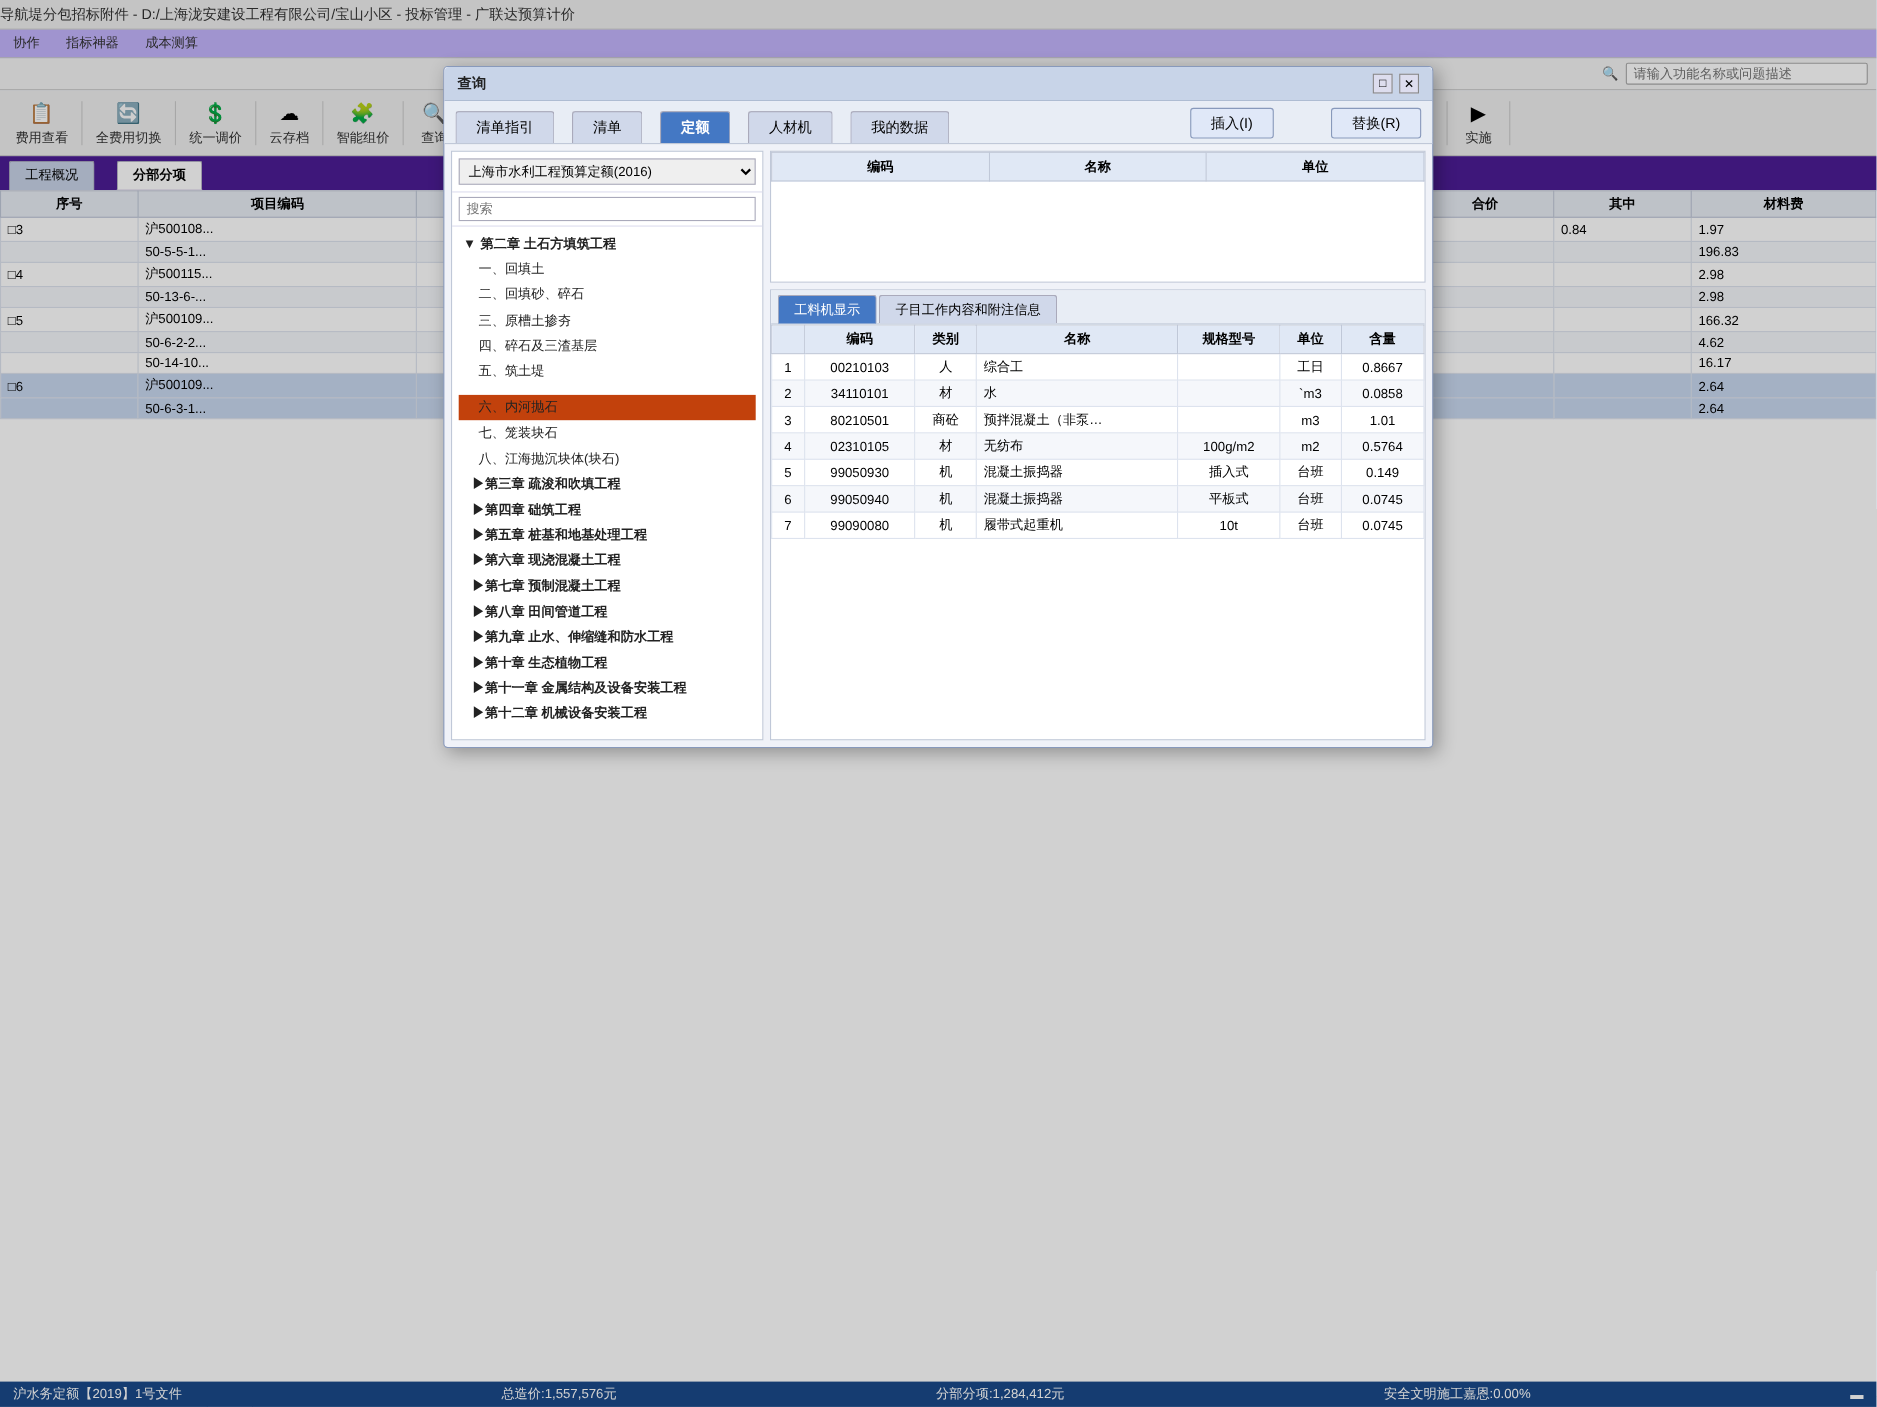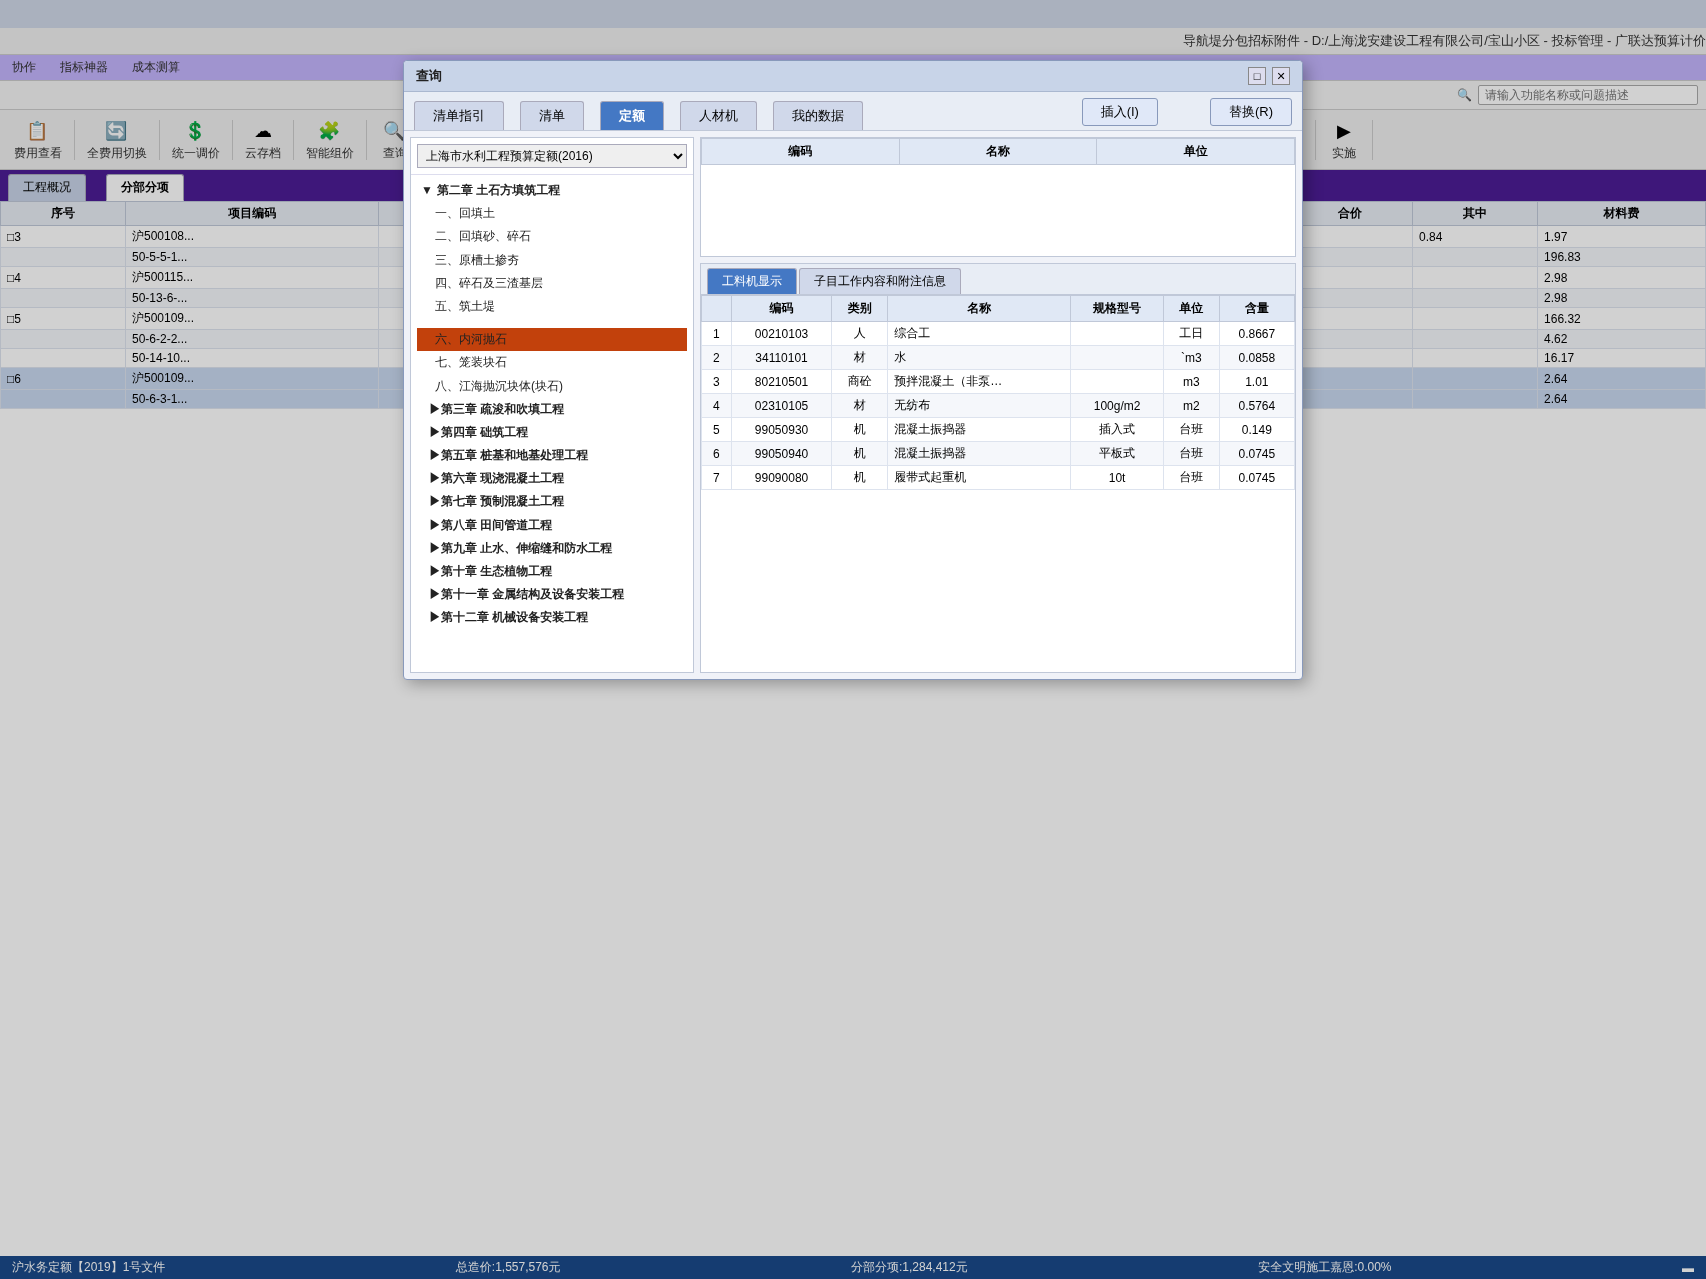--- a/index.html
+++ b/index.html
@@ -9,26 +9,25 @@
       background: #d0d8e8;
       width: 1706px;
       height: 1279px;
       overflow: hidden;
       position: relative;
     }
 
     
     .title-bar {
       background: #f0f0f0;
-      text-align: right;
+      text-align: left;
       padding: 4px 0;
       font-size: 13px;
       color: #333;
       border-bottom: 1px solid #ccc;
-      margin-top: 28px;
     }
 
     
     .menu-bar {
       background: #c4b5fd;
       padding: 2px 8px;
       display: flex;
       gap: 16px;
       border-bottom: 1px solid #ccc;
     }
@@ -705,20 +704,23 @@
           <button class="modal-action-btn">插入(I)</button>
           <button class="modal-action-btn">替换(R)</button>
         </div>
     </div>
 
     <div class="modal-body">
 
       <div class="left-panel">
         <div class="dropdown-row">
           <select id="modal-select"><option>上海市水利工程预算定额(2016)</option></select>
+        </div>
+        <div class="search-row">
+          <input type="text" placeholder="搜索" style="">
         </div>
         <div class="tree-area" id="tree-area">
             <div class="tree-item chapter">
               <span>▼</span>
               <span>第二章 土石方填筑工程</span>
             </div>
             <div class="tree-item section"><span>一、回填土</span></div>
             <div class="tree-item section"><span>二、回填砂、碎石</span></div>
             <div class="tree-item section"><span>三、原槽土掺夯</span></div>
             <div class="tree-item section"><span>四、碎石及三渣基层</span></div>

